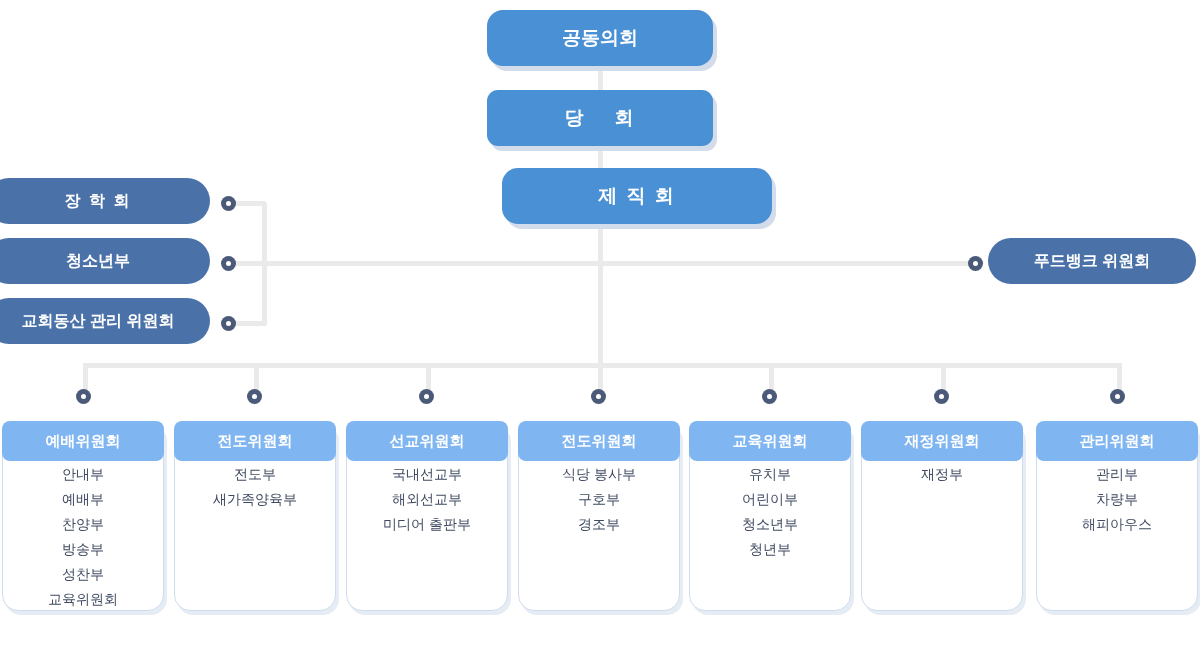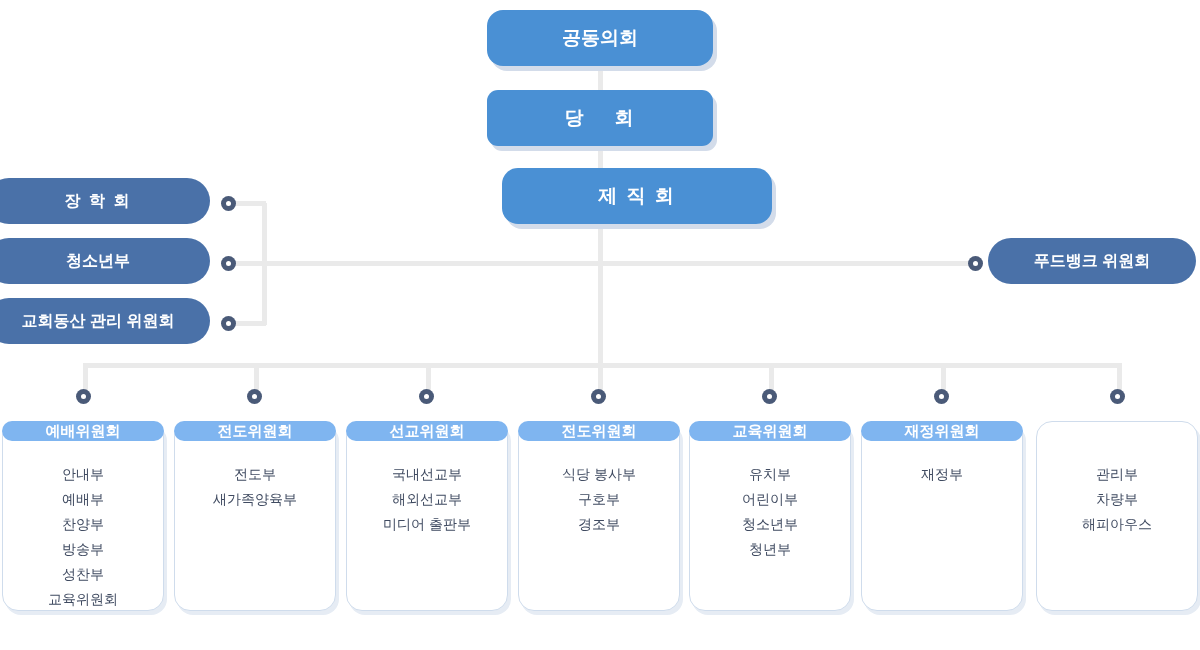--- a/index.html
+++ b/index.html
@@ -86,24 +86,24 @@
     border-radius: 16px;
     box-shadow: 3px 4px 0 0 #e6ecf4;
     box-sizing: border-box;
     overflow: visible;
   }
   .card-header {
     position: absolute;
     left: -1px;
     top: -1px;
     width: calc(100% + 2px);
-    height: 20px;
+    height: 40px;
     background: #7fb5f0;
     color: #ffffff;
-    border-radius: 16px;
+    border-radius: 8px;
     display: flex;
     align-items: center;
     justify-content: center;
     font-size: 15px;
     font-weight: bold;
     box-sizing: border-box;
   }
   .card-body {
     position: absolute;
     left: 0;
@@ -253,20 +253,23 @@
   <div class="card" style="left:861px; top:421px; width:162px; height:190px;padding-left:28px;">
     <div class="card-header">
       <span>재정위원회</span>
     </div>
     <div class="card-body">
       <span class="card-item">재정부</span>
     </div>
   </div>
 
   <div class="card" style="left:1036px; top:421px; width:162px; height:190px;">
+    <div class="card-header">
+      <span>관리위원회</span>
+    </div>
     <div class="card-body">
       <span class="card-item">관리부</span>
       <span class="card-item">차량부</span>
       <span class="card-item">해피아우스</span>
     </div>
   </div>
 
 </div>
 
 </body></html>

